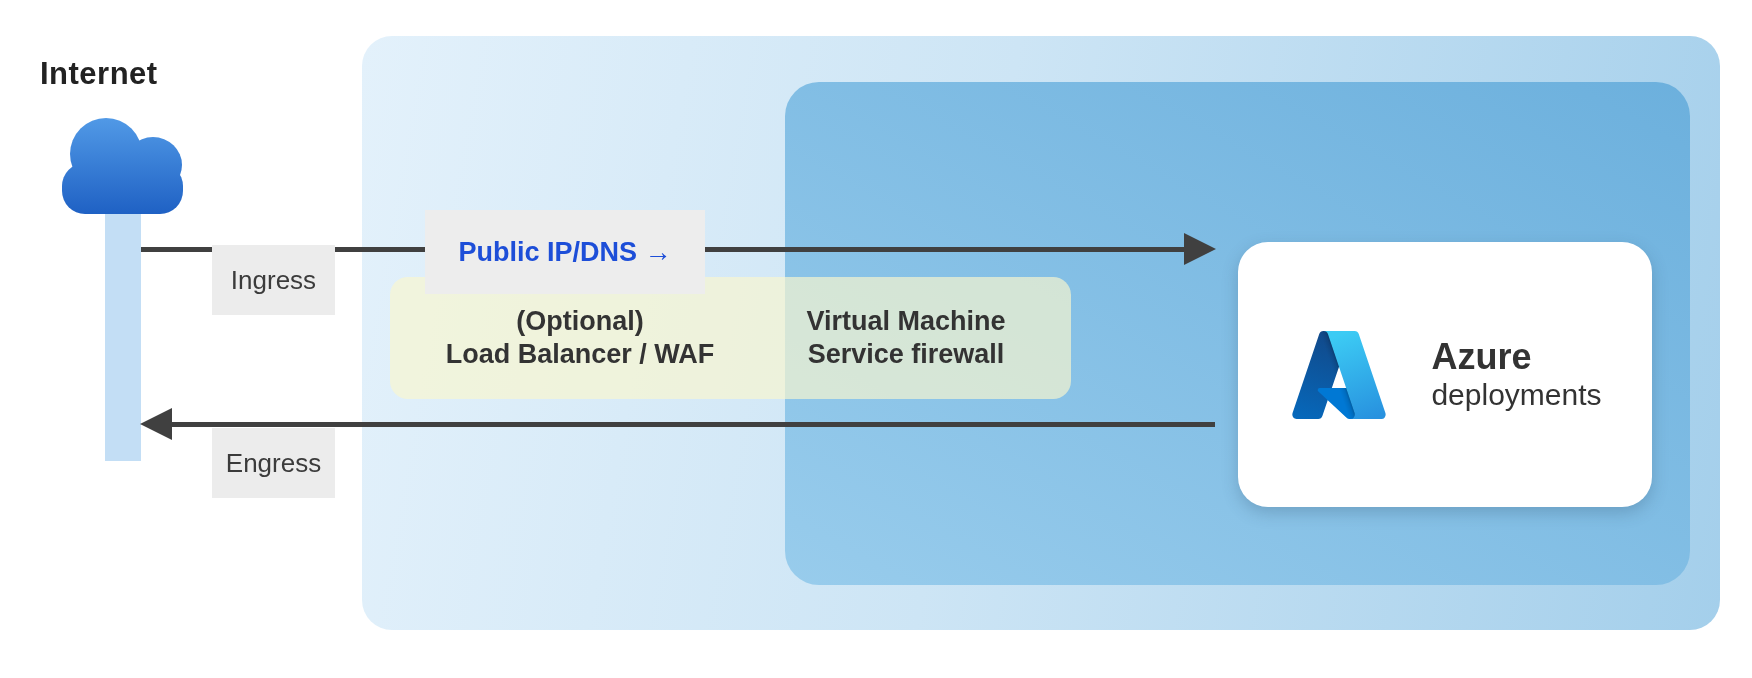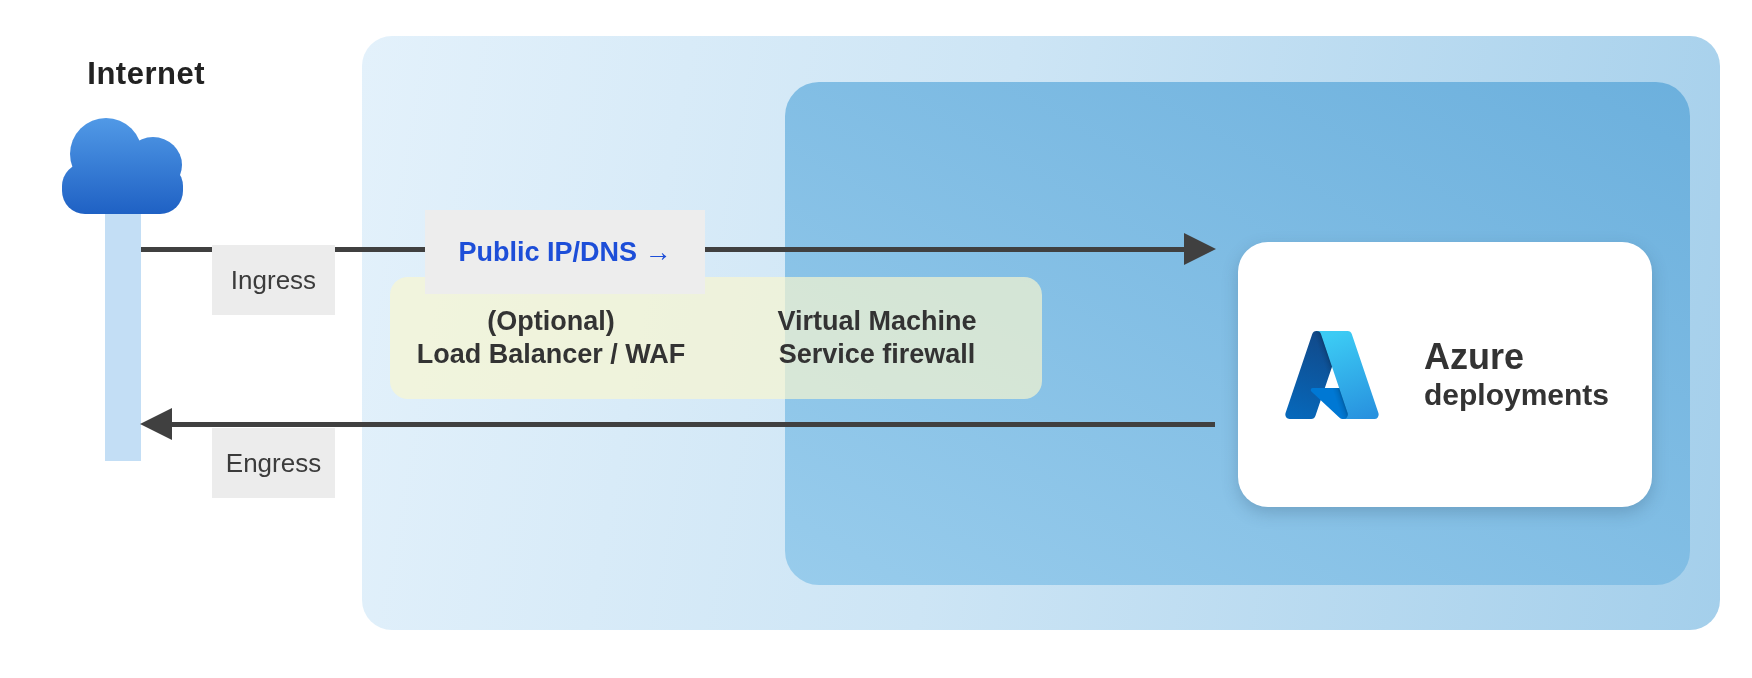--- a/index.html
+++ b/index.html
@@ -30,21 +30,21 @@
     width: 905px; height: 503px;
     border-radius: 34px;
     background: linear-gradient(to top right, #98ccec 0%, #6cb0dd 100%);
   }
 
   
   .internet-title {
     position: absolute;
     left: 40px; top: 56px;
     width: 165px;
-    text-align: right;
+    text-align: left;
     font-size: 31px;
     font-weight: 700;
     color: #222222;
     letter-spacing: 0.5px;
   }
   .cloud-icon {
     position: absolute;
     left: 52px; top: 110px;
     width: 141px; height: 104px;
     z-index: 3;
@@ -116,20 +116,21 @@
 
   
   .services-band {
     position: absolute;
     left: 390px; top: 277px;
     width: 652px; height: 122px;
     border-radius: 18px;
     background: rgba(249, 246, 207, 0.68);
     display: flex;
     z-index: 3;
+    padding-left: 29px;
   }
   .band-cell {
     display: flex;
     flex-direction: column;
     align-items: center;
     justify-content: center;
     font-size: 27px;
     font-weight: 700;
     color: #333333;
     line-height: 33px;
@@ -155,21 +156,21 @@
   .azure-logo-icon { width: 102px; height: 102px; flex: 0 0 auto; }
   .azure-card-text { display: flex; flex-direction: column; }
   .azure-card-title {
     font-size: 36px;
     font-weight: 700;
     color: #333333;
     line-height: 40px;
   }
   .azure-card-subtitle {
     font-size: 30px;
-    font-weight: 700;
+    font-weight: 400;
     color: #333333;
     line-height: 36px;
   }
 </style>
 </head>
 <body>
 
 <div class="canvas">
 
   <div class="outer-zone"></div>

